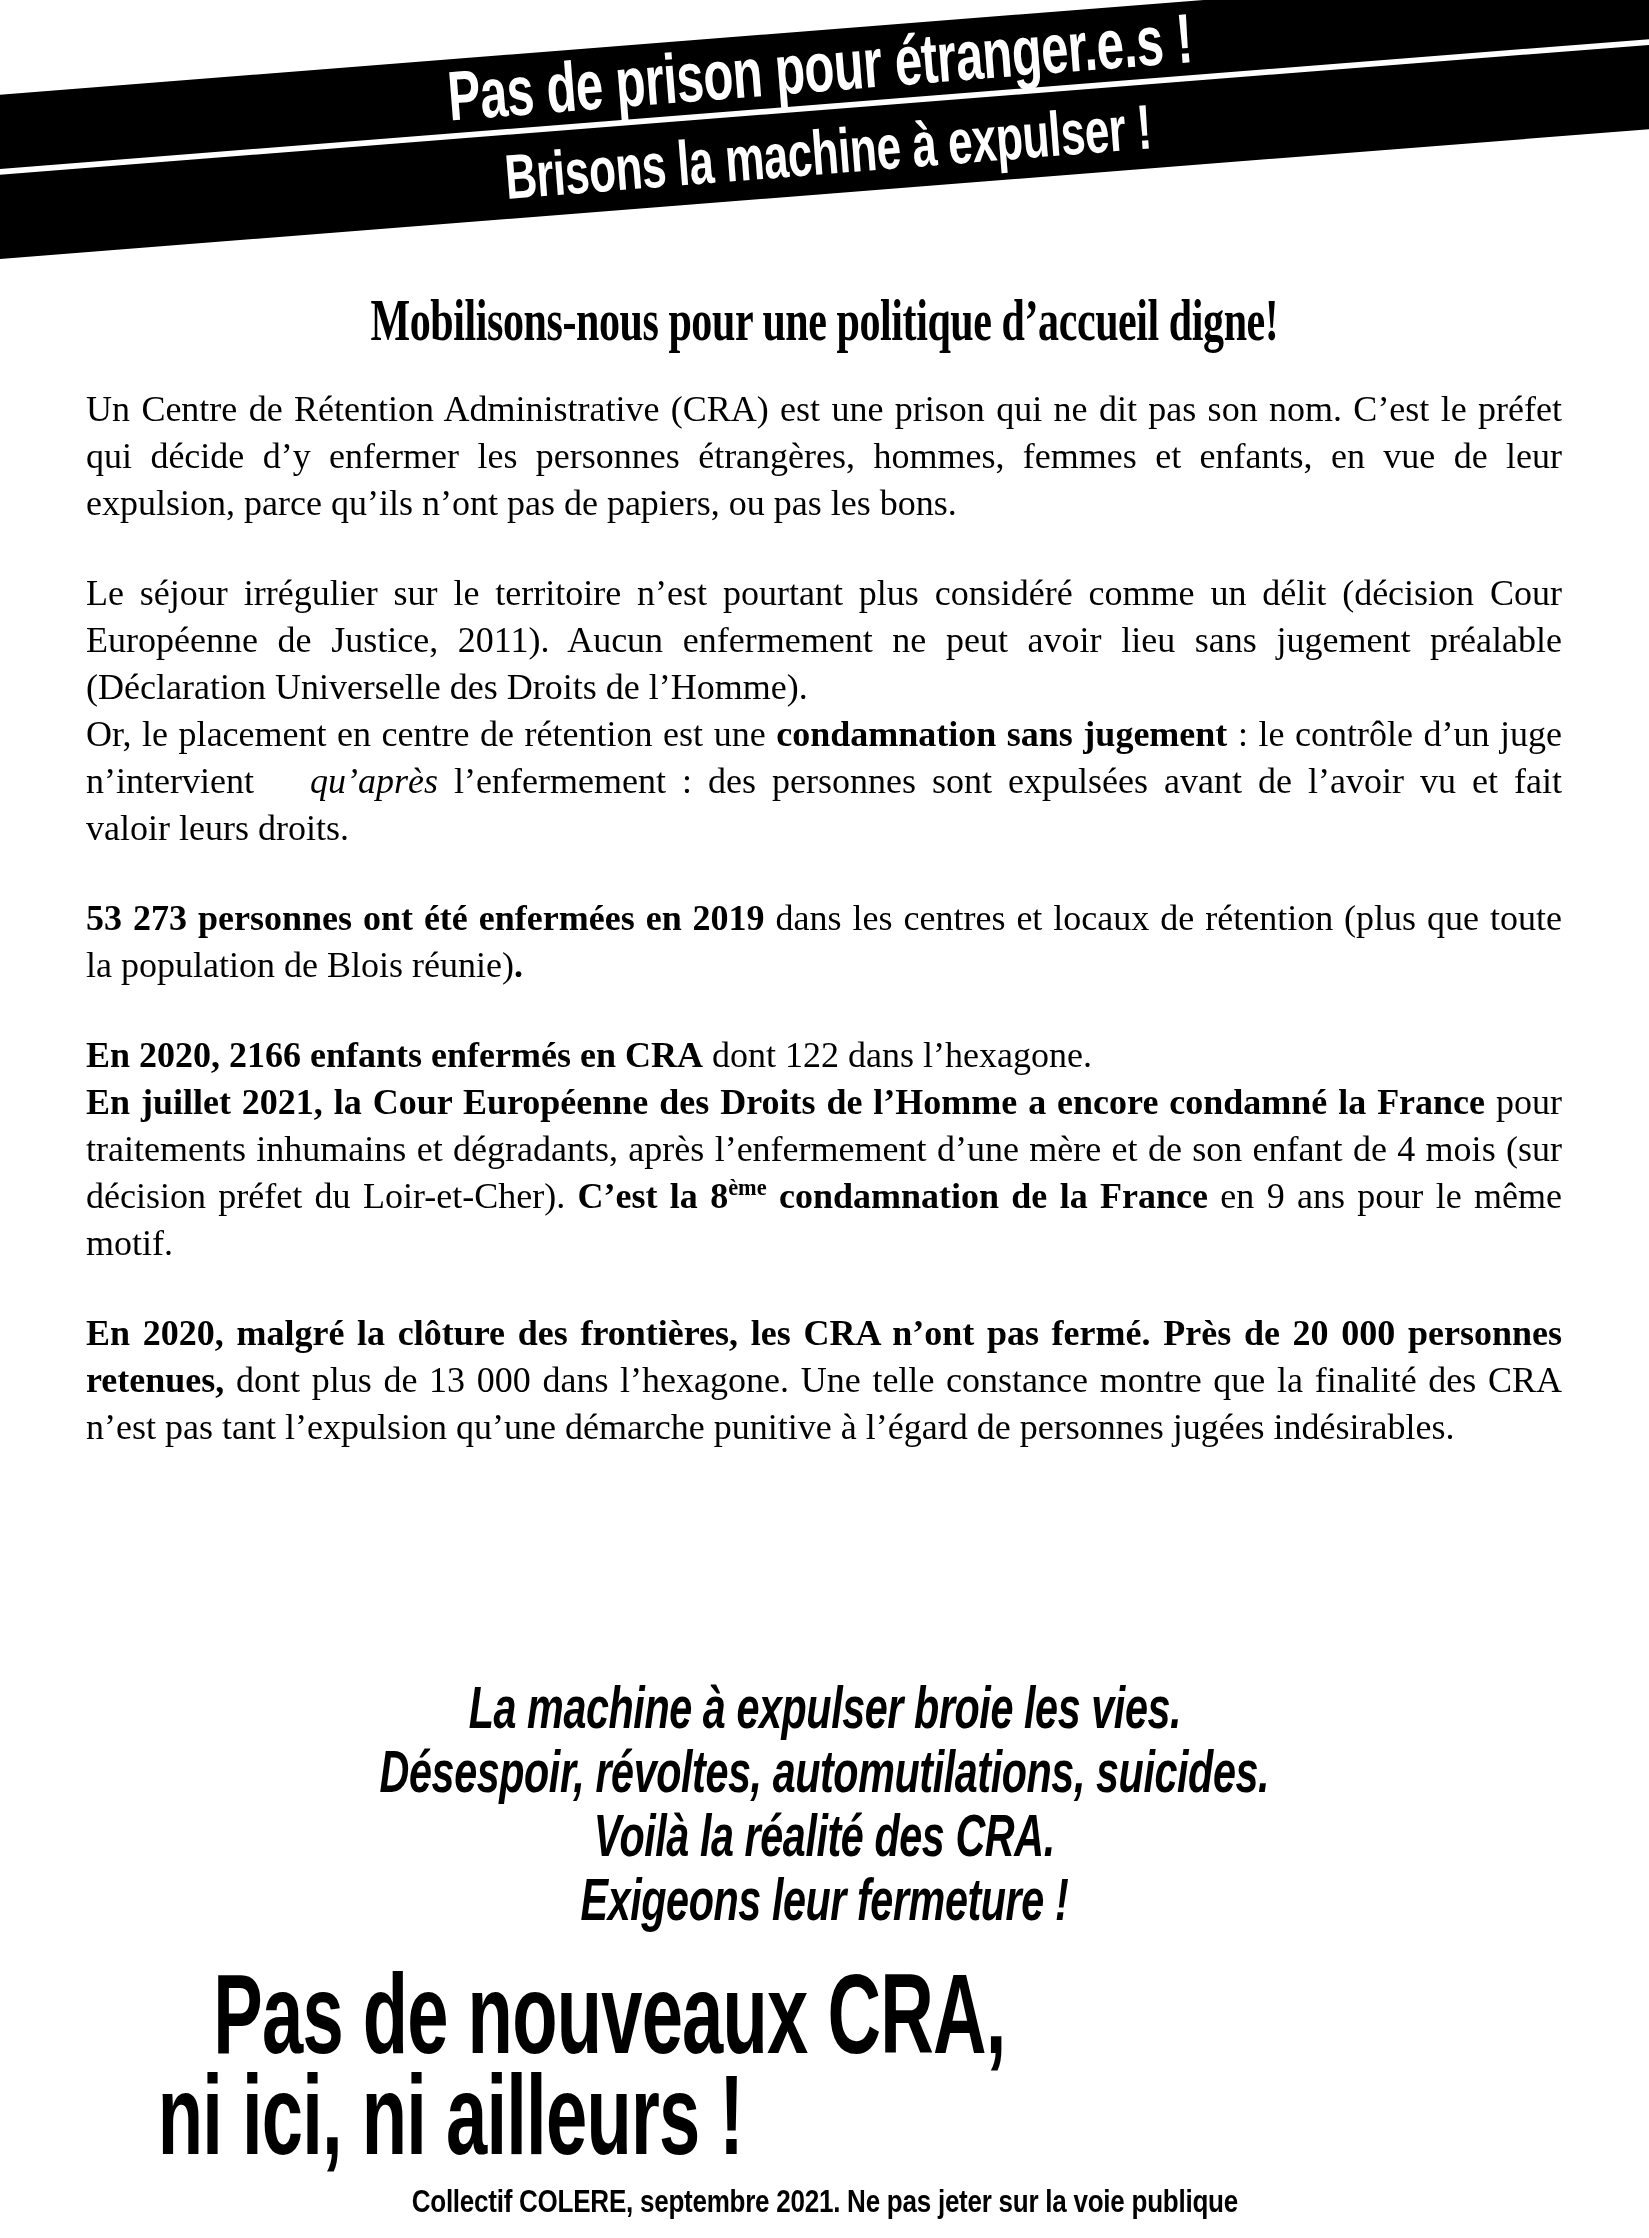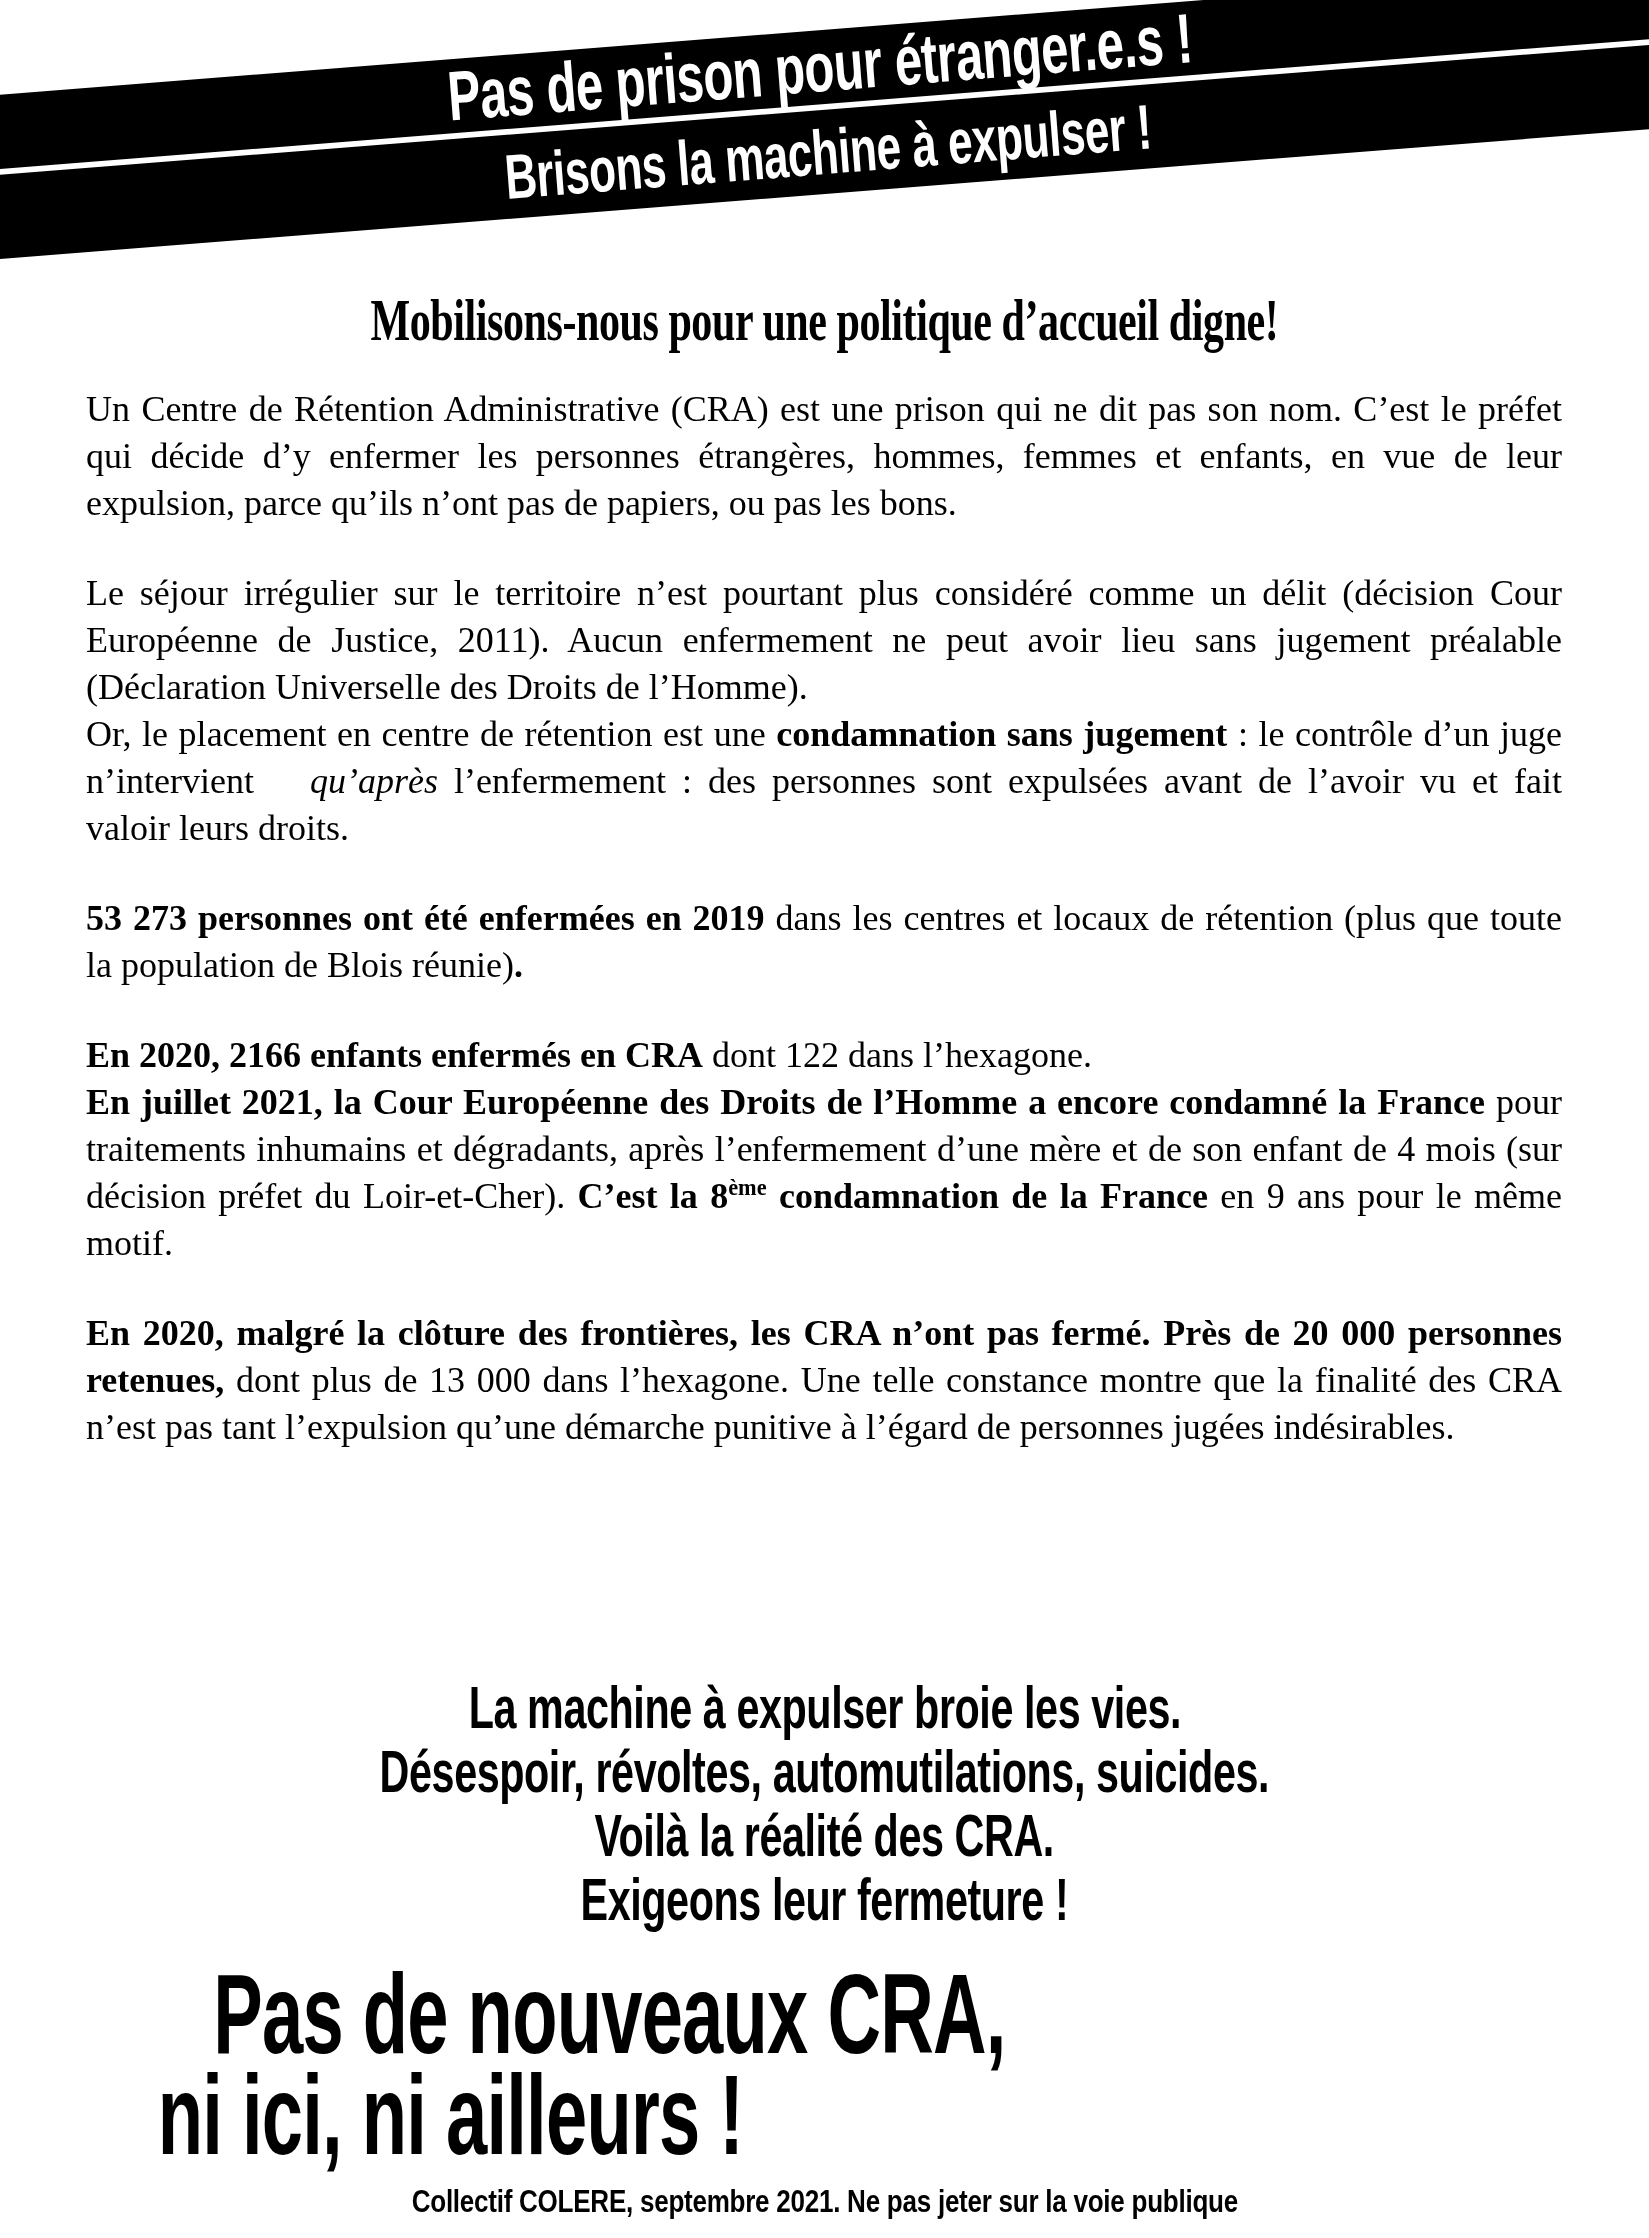--- a/index.html
+++ b/index.html
@@ -81,21 +81,21 @@
   .slogans {
     position: absolute;
     top: 1676px; left: 0;
     width: 100%;
     text-align: center;
     font-family: "Liberation Sans", sans-serif;
     font-weight: bold;
     font-size: 59px;
     color: #000000;
   }
-  .slogans .slogan-line { height: 64px; line-height: 64px; }
+  .slogans .slogan-line { height: 64px; line-height: 64px; font-style: italic; }
 
   
   .finale {
     position: absolute;
     top: 1963px; left: 0;
     width: 100%;
     text-align: left;
     font-family: "Liberation Sans", sans-serif;
     font-weight: bold;
     font-size: 114px;

